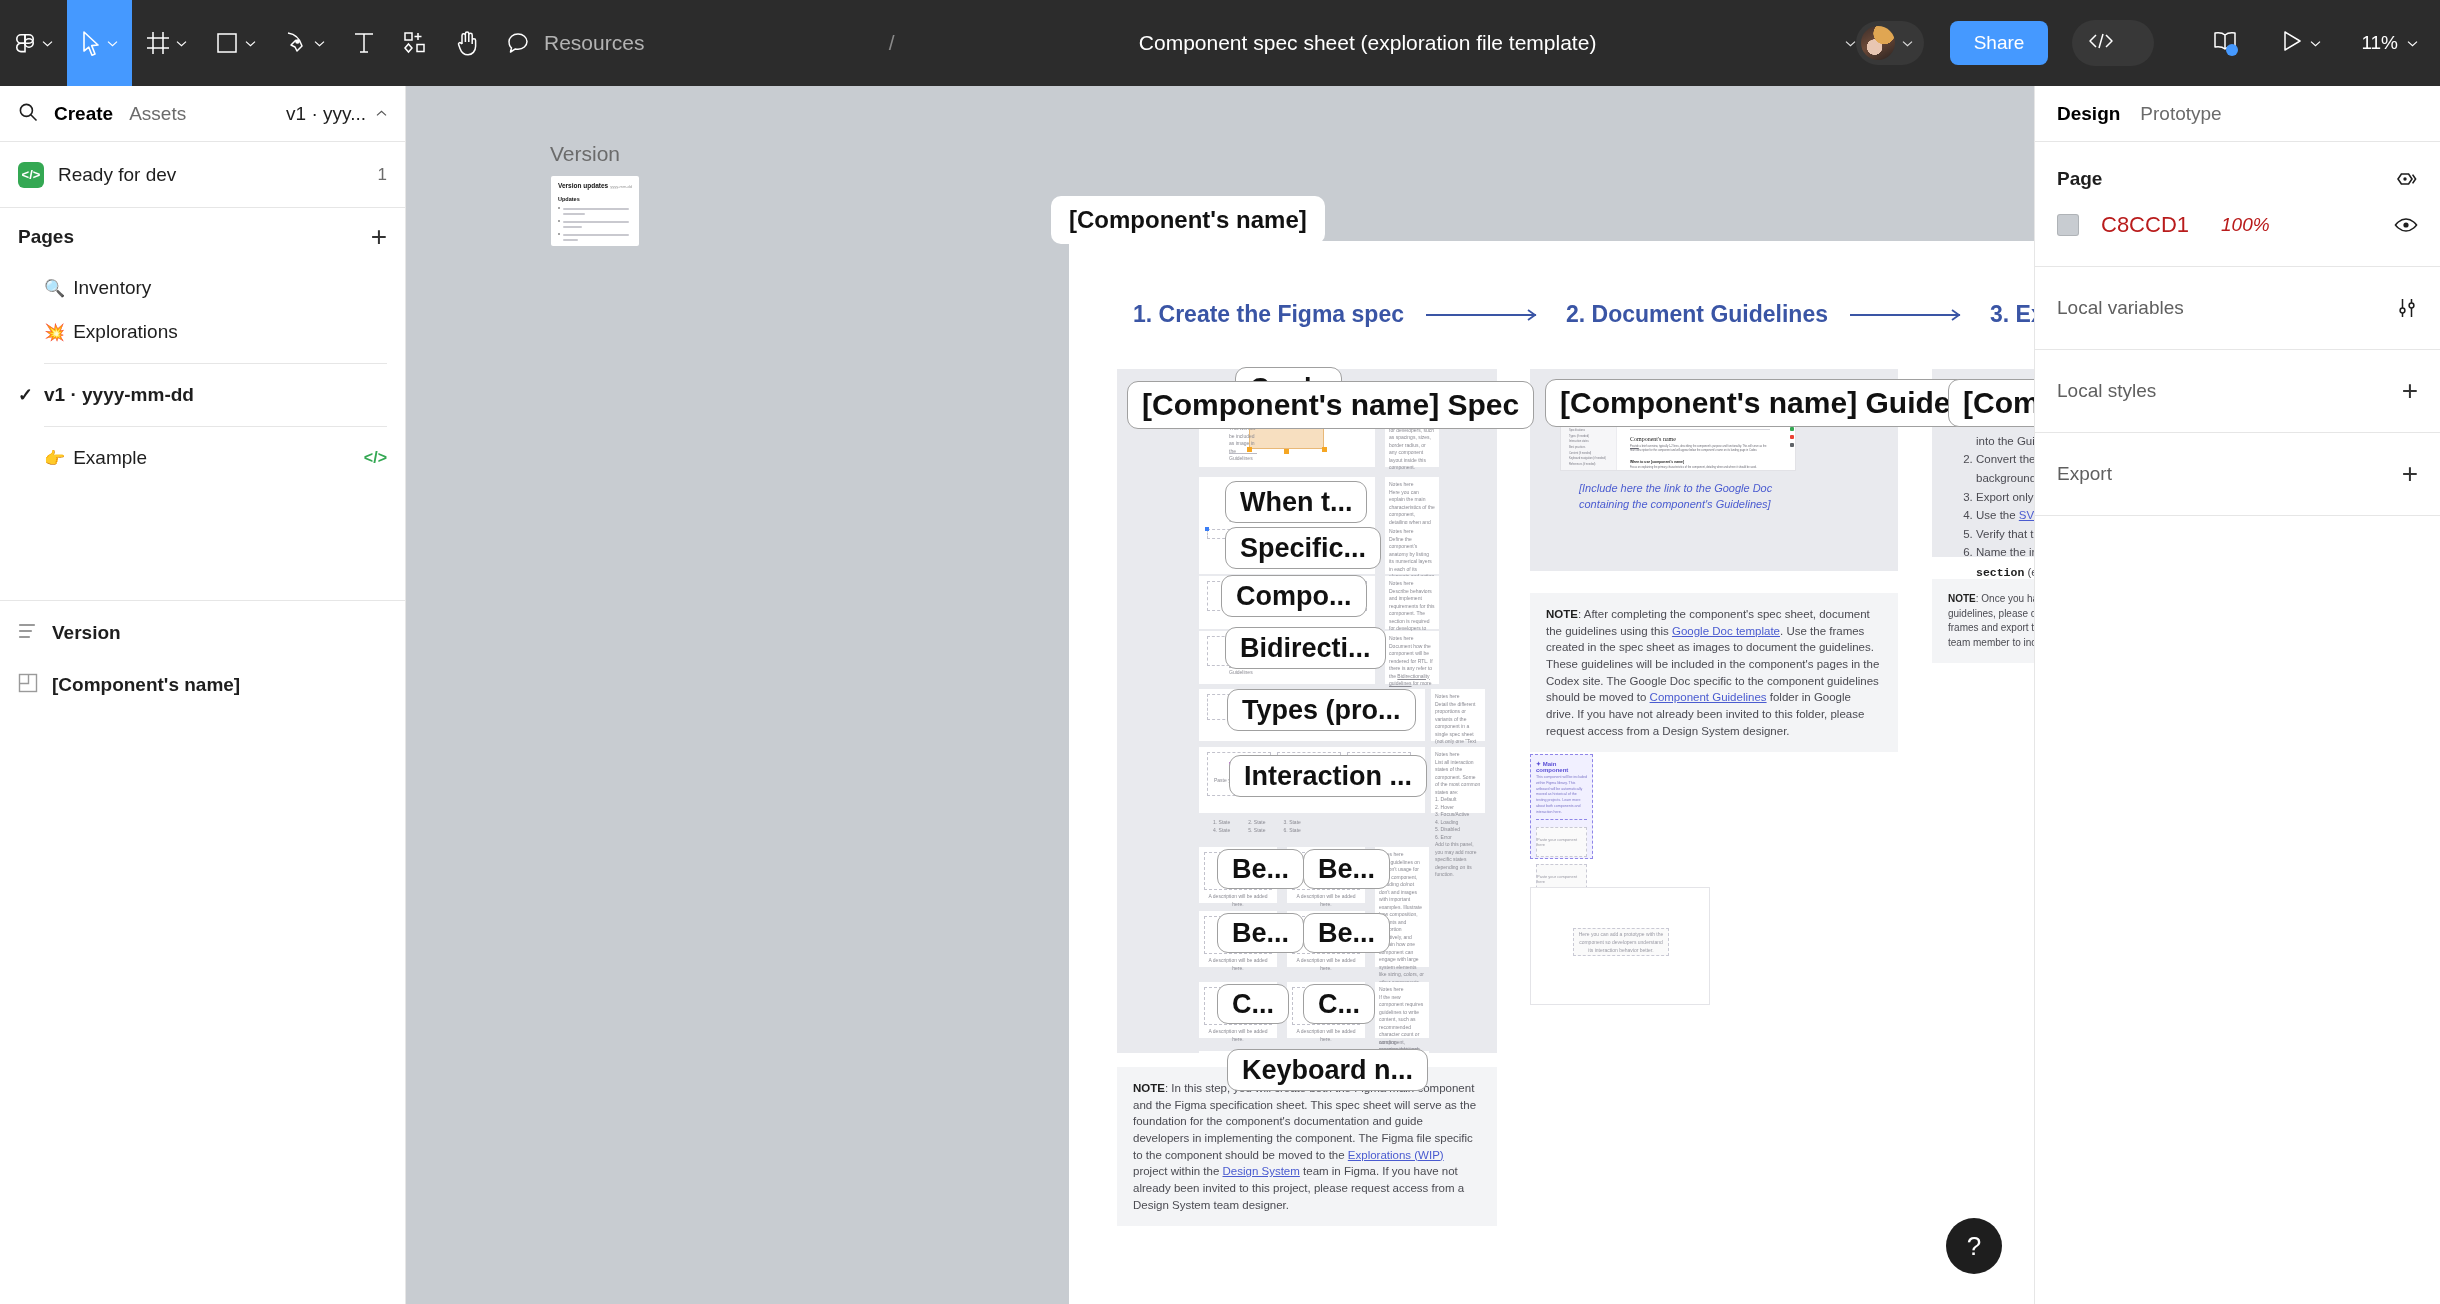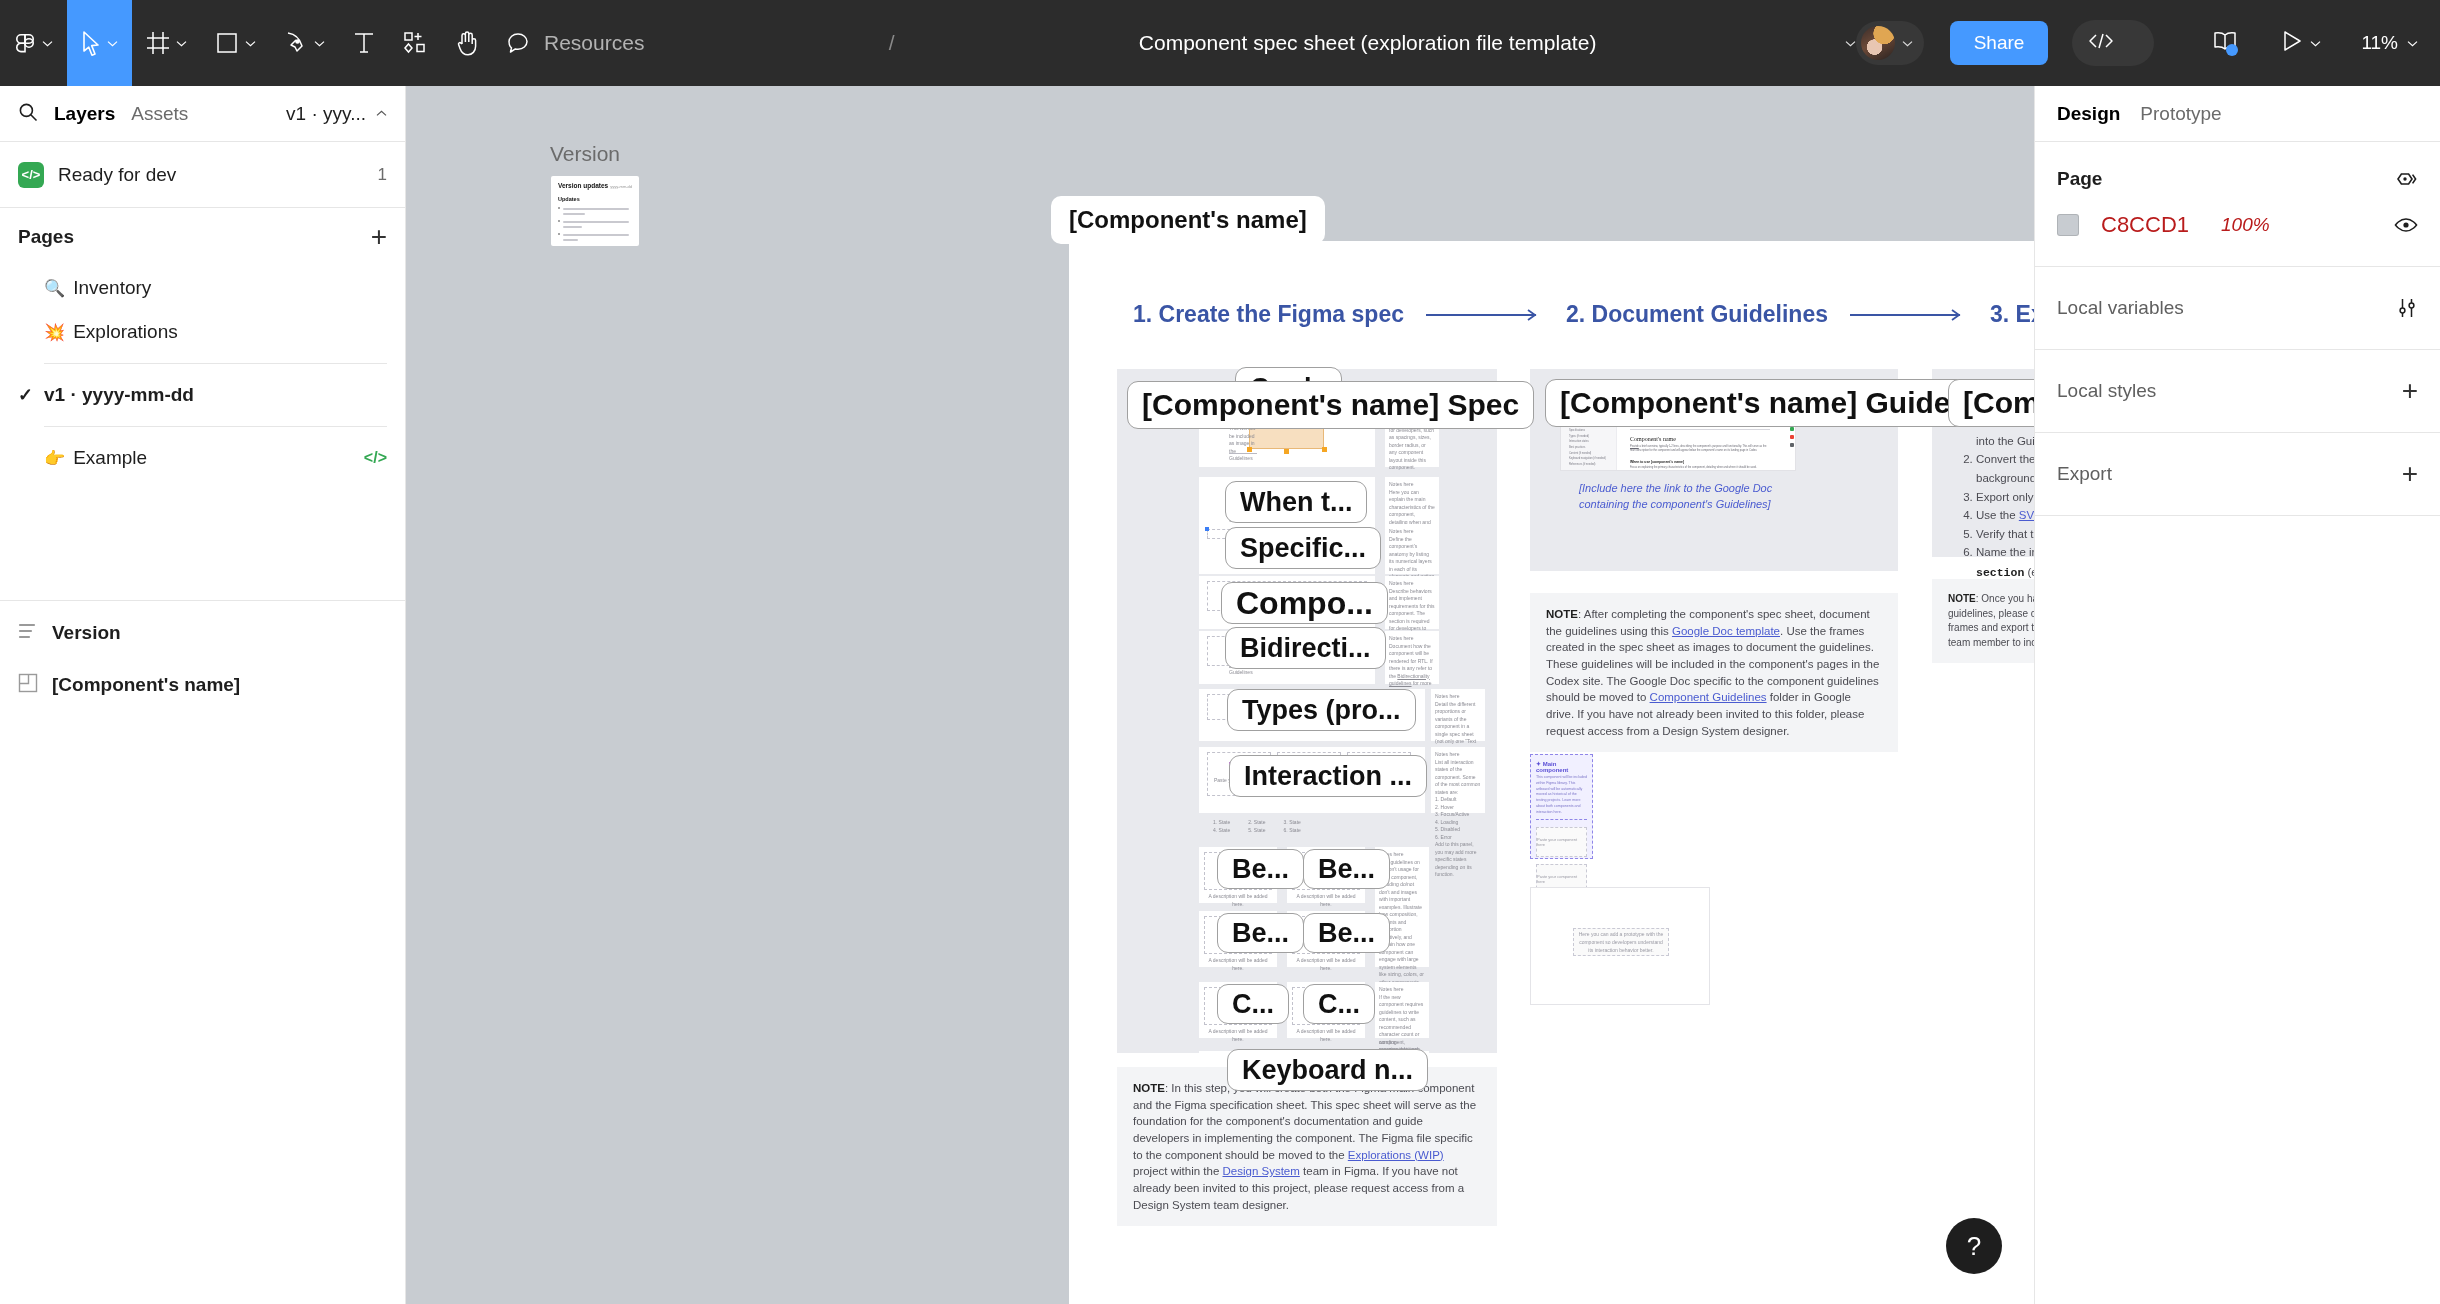--- a/index.html
+++ b/index.html
@@ -475,21 +475,21 @@
 
 <div class="left-panel">
 
   <div class="lp-header">
     <span>
       <svg width="20" height="20" viewBox="0 0 20 20" fill="none" stroke="#1e1e1e" stroke-width="1.6">
         <circle cx="8.4" cy="8.4" r="6"></circle>
           <path d="M12.8 12.8L18.5 18.5"></path>
       </svg>
     </span>
-    <span class="lp-tab active">Layers</span>
+    <span class="lp-tab active">Create</span>
     <span class="lp-tab inactive">Assets</span>
     <span class="lp-version-chip">
       <span>v1 · yyy...</span>
       <span class="chev">
         <svg viewBox="0 0 11 7" fill="none" stroke="#555" stroke-width="1.2">
             <path d="M1 5.4l4.5-4 4.5 4"></path>
           </svg>
       </span>
     </span>
   </div>
@@ -773,21 +773,21 @@
         <div class="sidenote" style="left:90px;top:736px;width:30px;font-weight:bold;color:#555;">Key  name</div>
         <div class="sidenote" style="left:140px;top:736px;width:100px;">Describe what happens when this key is used.</div>
         <div class="mini mini-white" style="left:258px;top:682px;width:54px;height:60px;"></div>
         <div class="sidenote" style="left:262px;top:686px;width:46px;">Notes here<br>Detail the keys for interacting with the component via keyboard. This section will clarify how users can navigate the component using various keyboard shortcuts, and it applies such as components with interactive actions.</div>
         <div class="sidenote" style="left:108px;top:714px;width:28px;">This will not be included as image in the Guidelines</div>
         <div class="arrowdim grey" style="left:108px;top:744px;width:28px;"></div>
 
         <div class="sec-pill" style="left:118px;top:-2px;height:42px;font-size:27px;">Cards</div>
         <div class="sec-pill" style="left:108px;top:112px;height:42px;font-size:27px;">When t...</div>
         <div class="sec-pill" style="left:108px;top:158px;height:42px;font-size:27px;">Specific...</div>
-        <div class="sec-pill" style="left:104px;top:206px;height:42px;font-size:32px;margin-top:7px;">Compo...</div>
+        <div class="sec-pill" style="left:104px;top:206px;height:42px;font-size:27px;">Compo...</div>
         <div class="sec-pill" style="left:108px;top:258px;height:42px;font-size:27px;">Bidirecti...</div>
         <div class="sec-pill" style="left:110px;top:320px;height:42px;font-size:27px;">Types (pro...</div>
         <div class="sec-pill" style="left:112px;top:386px;height:42px;font-size:27px;">Interaction ...</div>
         <div class="sec-pill" style="left:100px;top:480px;height:40px;font-size:27px;">Be...</div>
         <div class="sec-pill" style="left:186px;top:480px;height:40px;font-size:27px;">Be...</div>
         <div class="sec-pill" style="left:100px;top:544px;height:40px;font-size:27px;">Be...</div>
         <div class="sec-pill" style="left:186px;top:544px;height:40px;font-size:27px;">Be...</div>
         <div class="sec-pill" style="left:100px;top:615px;height:40px;font-size:27px;">C...</div>
         <div class="sec-pill" style="left:186px;top:615px;height:40px;font-size:27px;">C...</div>
         <div class="sec-pill" style="left:110px;top:680px;height:42px;font-size:27px;">Keyboard n...</div>

